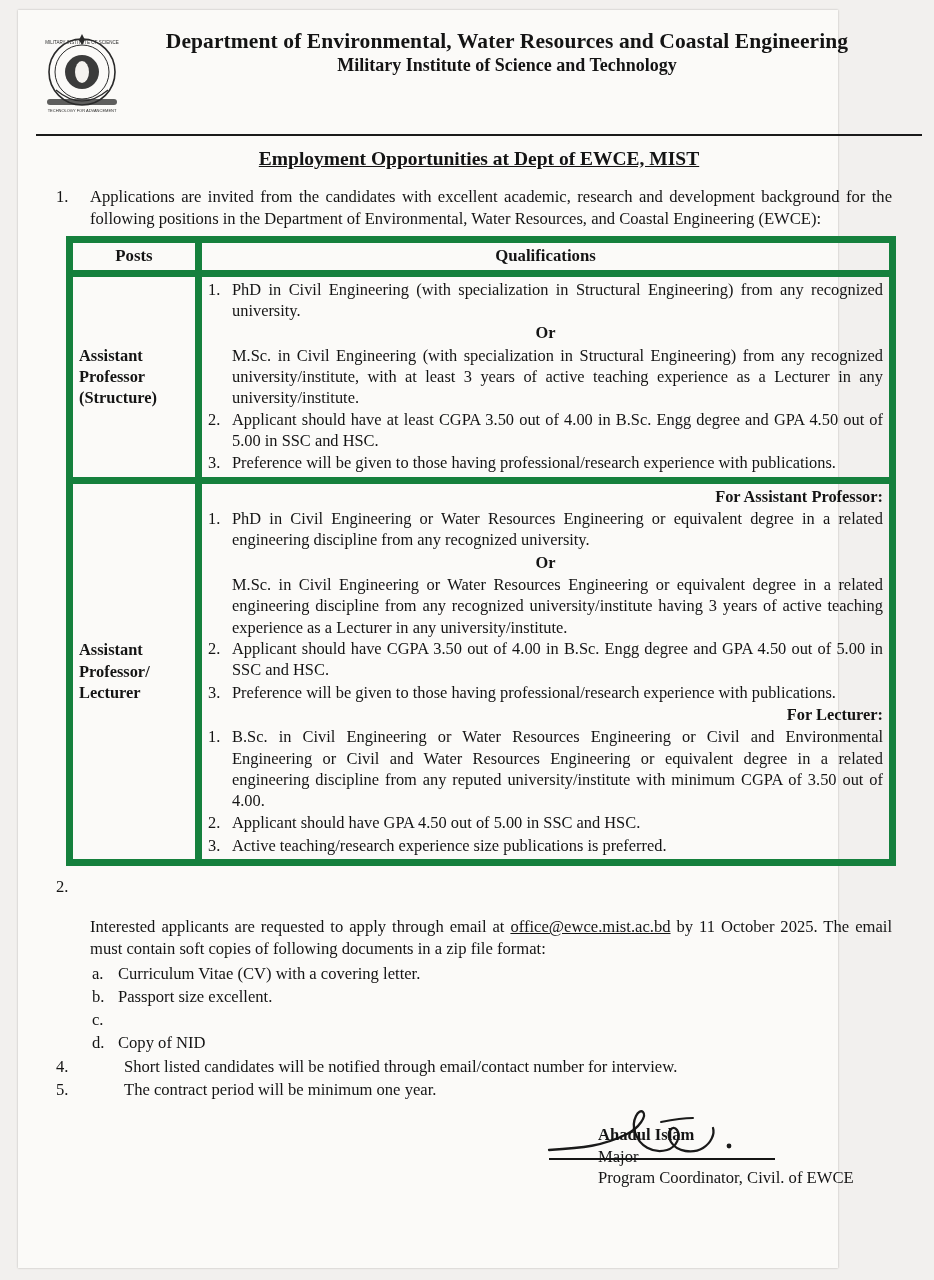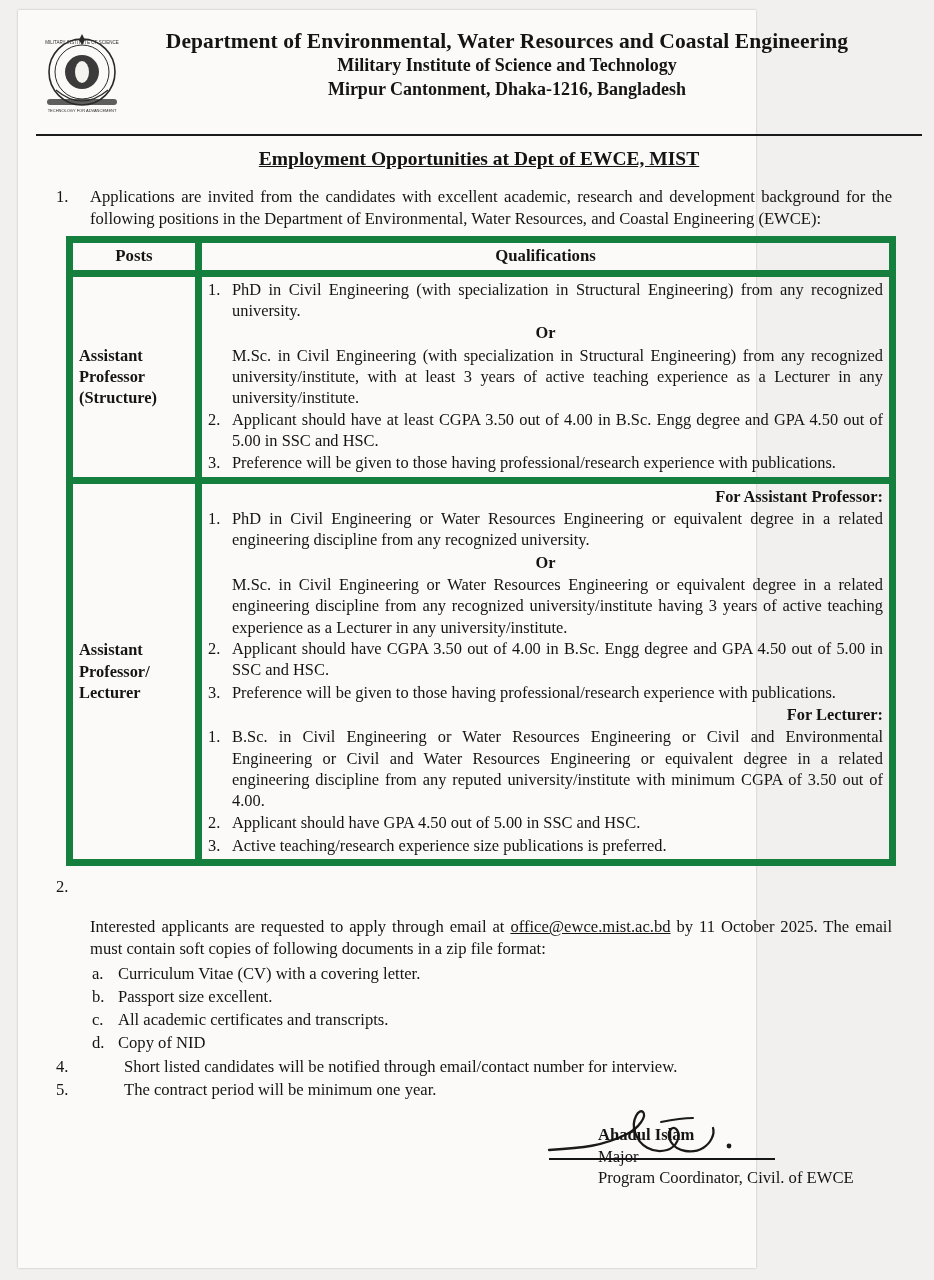--- a/index.html
+++ b/index.html
@@ -13,21 +13,21 @@
     height: 1280px;
     background: #f2f0ee;
     overflow: hidden;
     font-family: "Liberation Serif", serif;
     color: #141414;
   }
   .sheet {
     position: absolute;
     left: 18px;
     top: 10px;
-    width: 738px;
+    width: 820px;
     height: 1258px;
     background: #fbfaf8;
     box-shadow: 0 0 2px rgba(0,0,0,0.25);
   }
   
   .header {
     position: absolute;
     left: 0; top: 18px;
     width: 898px;
     display: flex;
@@ -231,21 +231,20 @@
           <path d="M20 62 q26 22 52 0" fill="none" stroke="#2a2a2a" stroke-width="1.2"></path>
           <path d="M14 74 h64" stroke="#2a2a2a" stroke-width="6" stroke-linecap="round" opacity="0.75"></path>
           <path d="M46 6 l3 6 -3 5 -3 -5z" fill="#2a2a2a"></path>
           <text x="46" y="16" font-size="4.5" text-anchor="middle" fill="#2a2a2a" font-family="Liberation Sans, sans-serif">MILITARY INSTITUTE OF SCIENCE</text>
           <text x="46" y="84" font-size="4" text-anchor="middle" fill="#2a2a2a" font-family="Liberation Sans, sans-serif">TECHNOLOGY FOR ADVANCEMENT</text>
         </svg>
       </div>
       <div class="head-text">
         <div class="head-line1">Department of Environmental, Water Resources and Coastal Engineering</div>
         <div class="head-line2">Military Institute of Science and Technology</div>
-        <div class="head-line3">Mirpur Cantonment, Dhaka-1216, Bangladesh</div>
       </div>
     </div>
     <div class="rule"></div>
 
     <div class="doc-title">Employment Opportunities at Dept of EWCE, MIST</div>
 
     <div class="body">
 
       <div class="para">
         <div class="num">1.</div>
@@ -347,21 +346,20 @@
           <li>
             <span class="mk">a.</span>
             <span>Curriculum Vitae (CV) with a covering letter.</span>
           </li>
           <li>
             <span class="mk">b.</span>
             <span>Passport size excellent.</span>
           </li>
           <li>
             <span class="mk">c.</span>
-            <span>All academic certificates and transcripts.</span>
           </li>
           <li>
             <span class="mk">d.</span>
             <span>Copy of NID</span>
           </li>
         </ol>
 
         <div class="p45">
           <div class="num">4.</div>
           <div>Short listed candidates will be notified through email/contact number for interview.</div>

